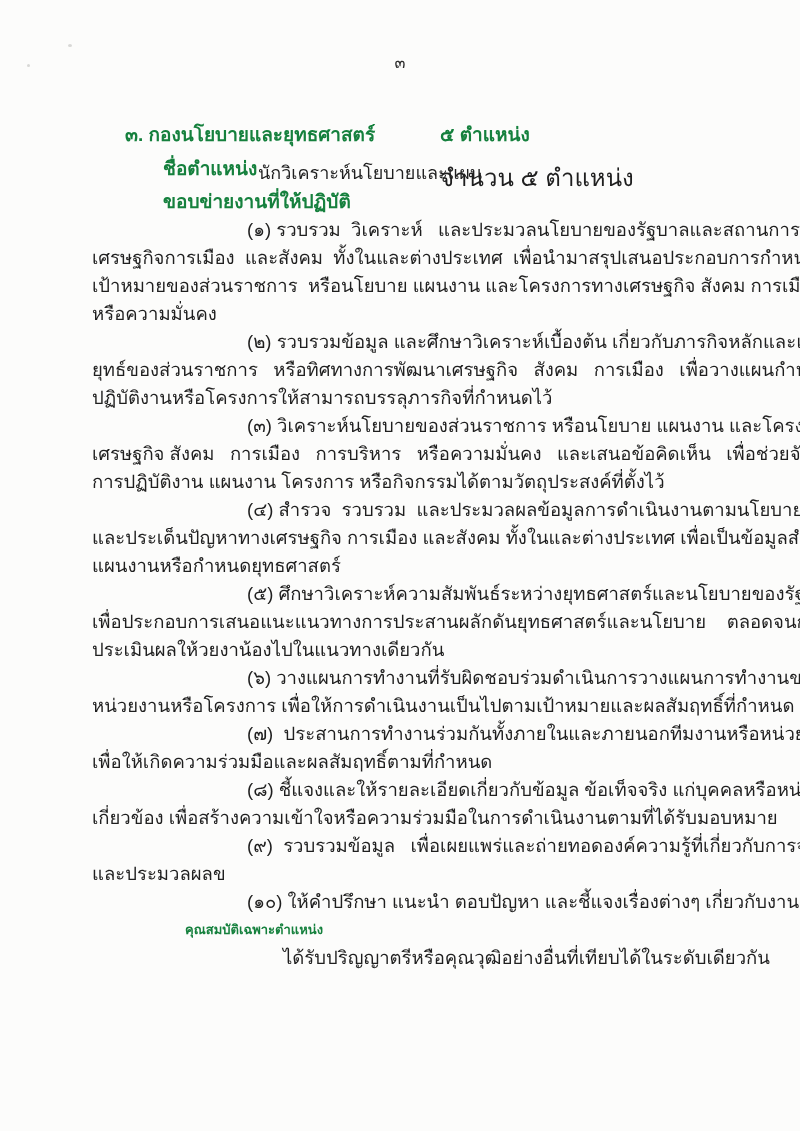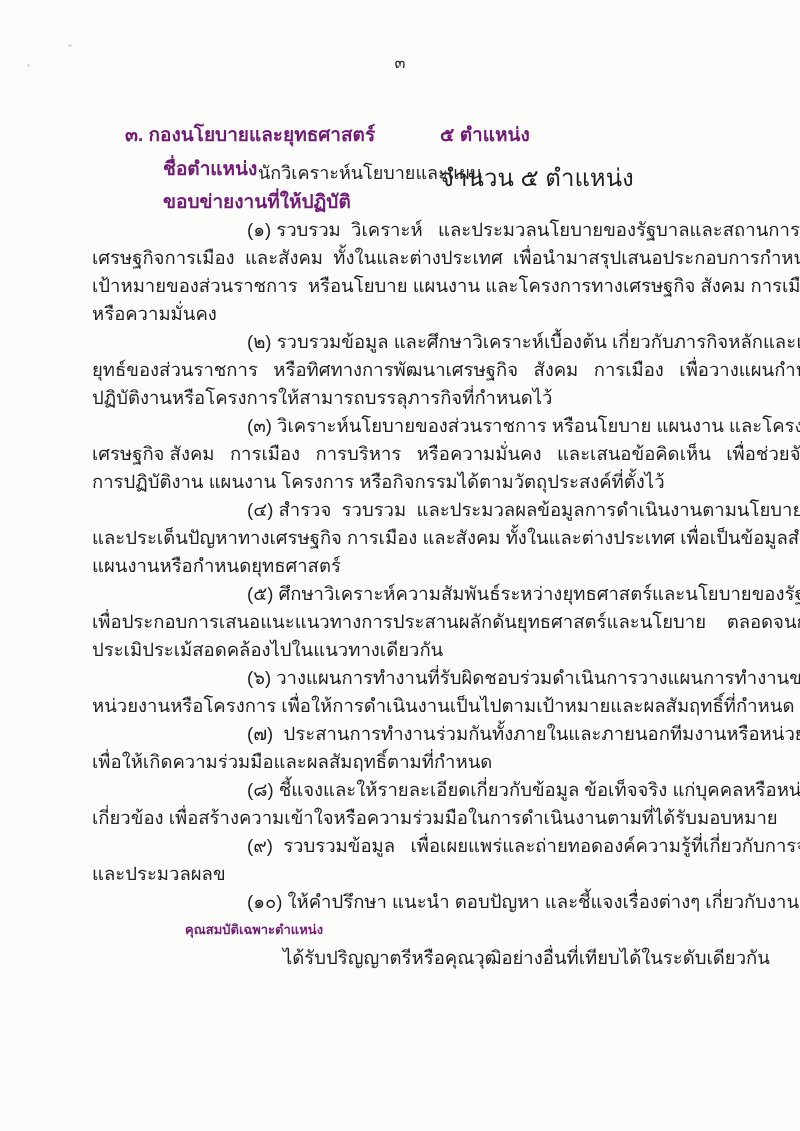--- a/index.html
+++ b/index.html
@@ -21,21 +21,21 @@
   .page-number {
     position: absolute;
     top: 50px;
     left: 0;
     width: 100%;
     text-align: center;
     font-size: 16px;
     color: #2a2a2a;
   }
   .abs { position: absolute; white-space: pre; }
-  .bold { font-weight: bold; color: #701a75; }
+  .bold { font-weight: bold; color: #15803d; }
   .hdr { font-size: 19px; line-height: 24px; }
 
   .doc-body {
     position: absolute;
     top: 216px;
     left: 92px;
     width: 640px;
     font-size: 18.5px;
   }
   .doc-body .line {
@@ -85,21 +85,21 @@
         <div class="line">ยุทธ์ของส่วนราชการ   หรือทิศทางการพัฒนาเศรษฐกิจ   สังคม   การเมือง   เพื่อวางแผนกำหนดแผนการ</div>
         <div class="line">ปฏิบัติงานหรือโครงการให้สามารถบรรลุภารกิจที่กำหนดไว้</div>
         <div class="line first">(๓) วิเคราะห์นโยบายของส่วนราชการ หรือนโยบาย แผนงาน และโครงการทาง</div>
         <div class="line">เศรษฐกิจ สังคม   การเมือง   การบริหาร   หรือความมั่นคง   และเสนอข้อคิดเห็น   เพื่อช่วยจัดทำแผน</div>
         <div class="line">การปฏิบัติงาน แผนงาน โครงการ หรือกิจกรรมได้ตามวัตถุประสงค์ที่ตั้งไว้</div>
         <div class="line first">(๔) สำรวจ  รวบรวม  และประมวลผลข้อมูลการดำเนินงานตามนโยบายรัฐบาล</div>
         <div class="line">และประเด็นปัญหาทางเศรษฐกิจ การเมือง และสังคม ทั้งในและต่างประเทศ เพื่อเป็นข้อมูลสำหรับการจัดทำ</div>
         <div class="line">แผนงานหรือกำหนดยุทธศาสตร์</div>
         <div class="line first">(๕) ศึกษาวิเคราะห์ความสัมพันธ์ระหว่างยุทธศาสตร์และนโยบายของรัฐบาล</div>
         <div class="line">เพื่อประกอบการเสนอแนะแนวทางการประสานผลักดันยุทธศาสตร์และนโยบาย    ตลอดจนการติดตาม</div>
-        <div class="line">ประเมิประเม้สอดคล้องไปในแนวทางเดียวกัน</div>
+        <div class="line">ประเมินผลให้วยงาน้องไปในแนวทางเดียวกัน</div>
         <div class="line first">(๖) วางแผนการทำงานที่รับผิดชอบร่วมดำเนินการวางแผนการทำงานของ</div>
         <div class="line">หน่วยงานหรือโครงการ เพื่อให้การดำเนินงานเป็นไปตามเป้าหมายและผลสัมฤทธิ์ที่กำหนด</div>
         <div class="line first">(๗)  ประสานการทำงานร่วมกันทั้งภายในและภายนอกทีมงานหรือหน่วยงาน</div>
         <div class="line">เพื่อให้เกิดความร่วมมือและผลสัมฤทธิ์ตามที่กำหนด</div>
         <div class="line first">(๘) ชี้แจงและให้รายละเอียดเกี่ยวกับข้อมูล ข้อเท็จจริง แก่บุคคลหรือหน่วยงานที่</div>
         <div class="line">เกี่ยวข้อง เพื่อสร้างความเข้าใจหรือความร่วมมือในการดำเนินงานตามที่ได้รับมอบหมาย</div>
         <div class="line first">(๙)  รวบรวมข้อมูล   เพื่อเผยแพร่และถ่ายทอดองค์ความรู้ที่เกี่ยวกับการจัดทำ</div>
         <div class="line">และประมวลผลข</div>
         <div class="line first">(๑๐) ให้คำปรึกษา แนะนำ ตอบปัญหา และชี้แจงเรื่องต่างๆ เกี่ยวกับงานนโยบาย</div>
       </div>

